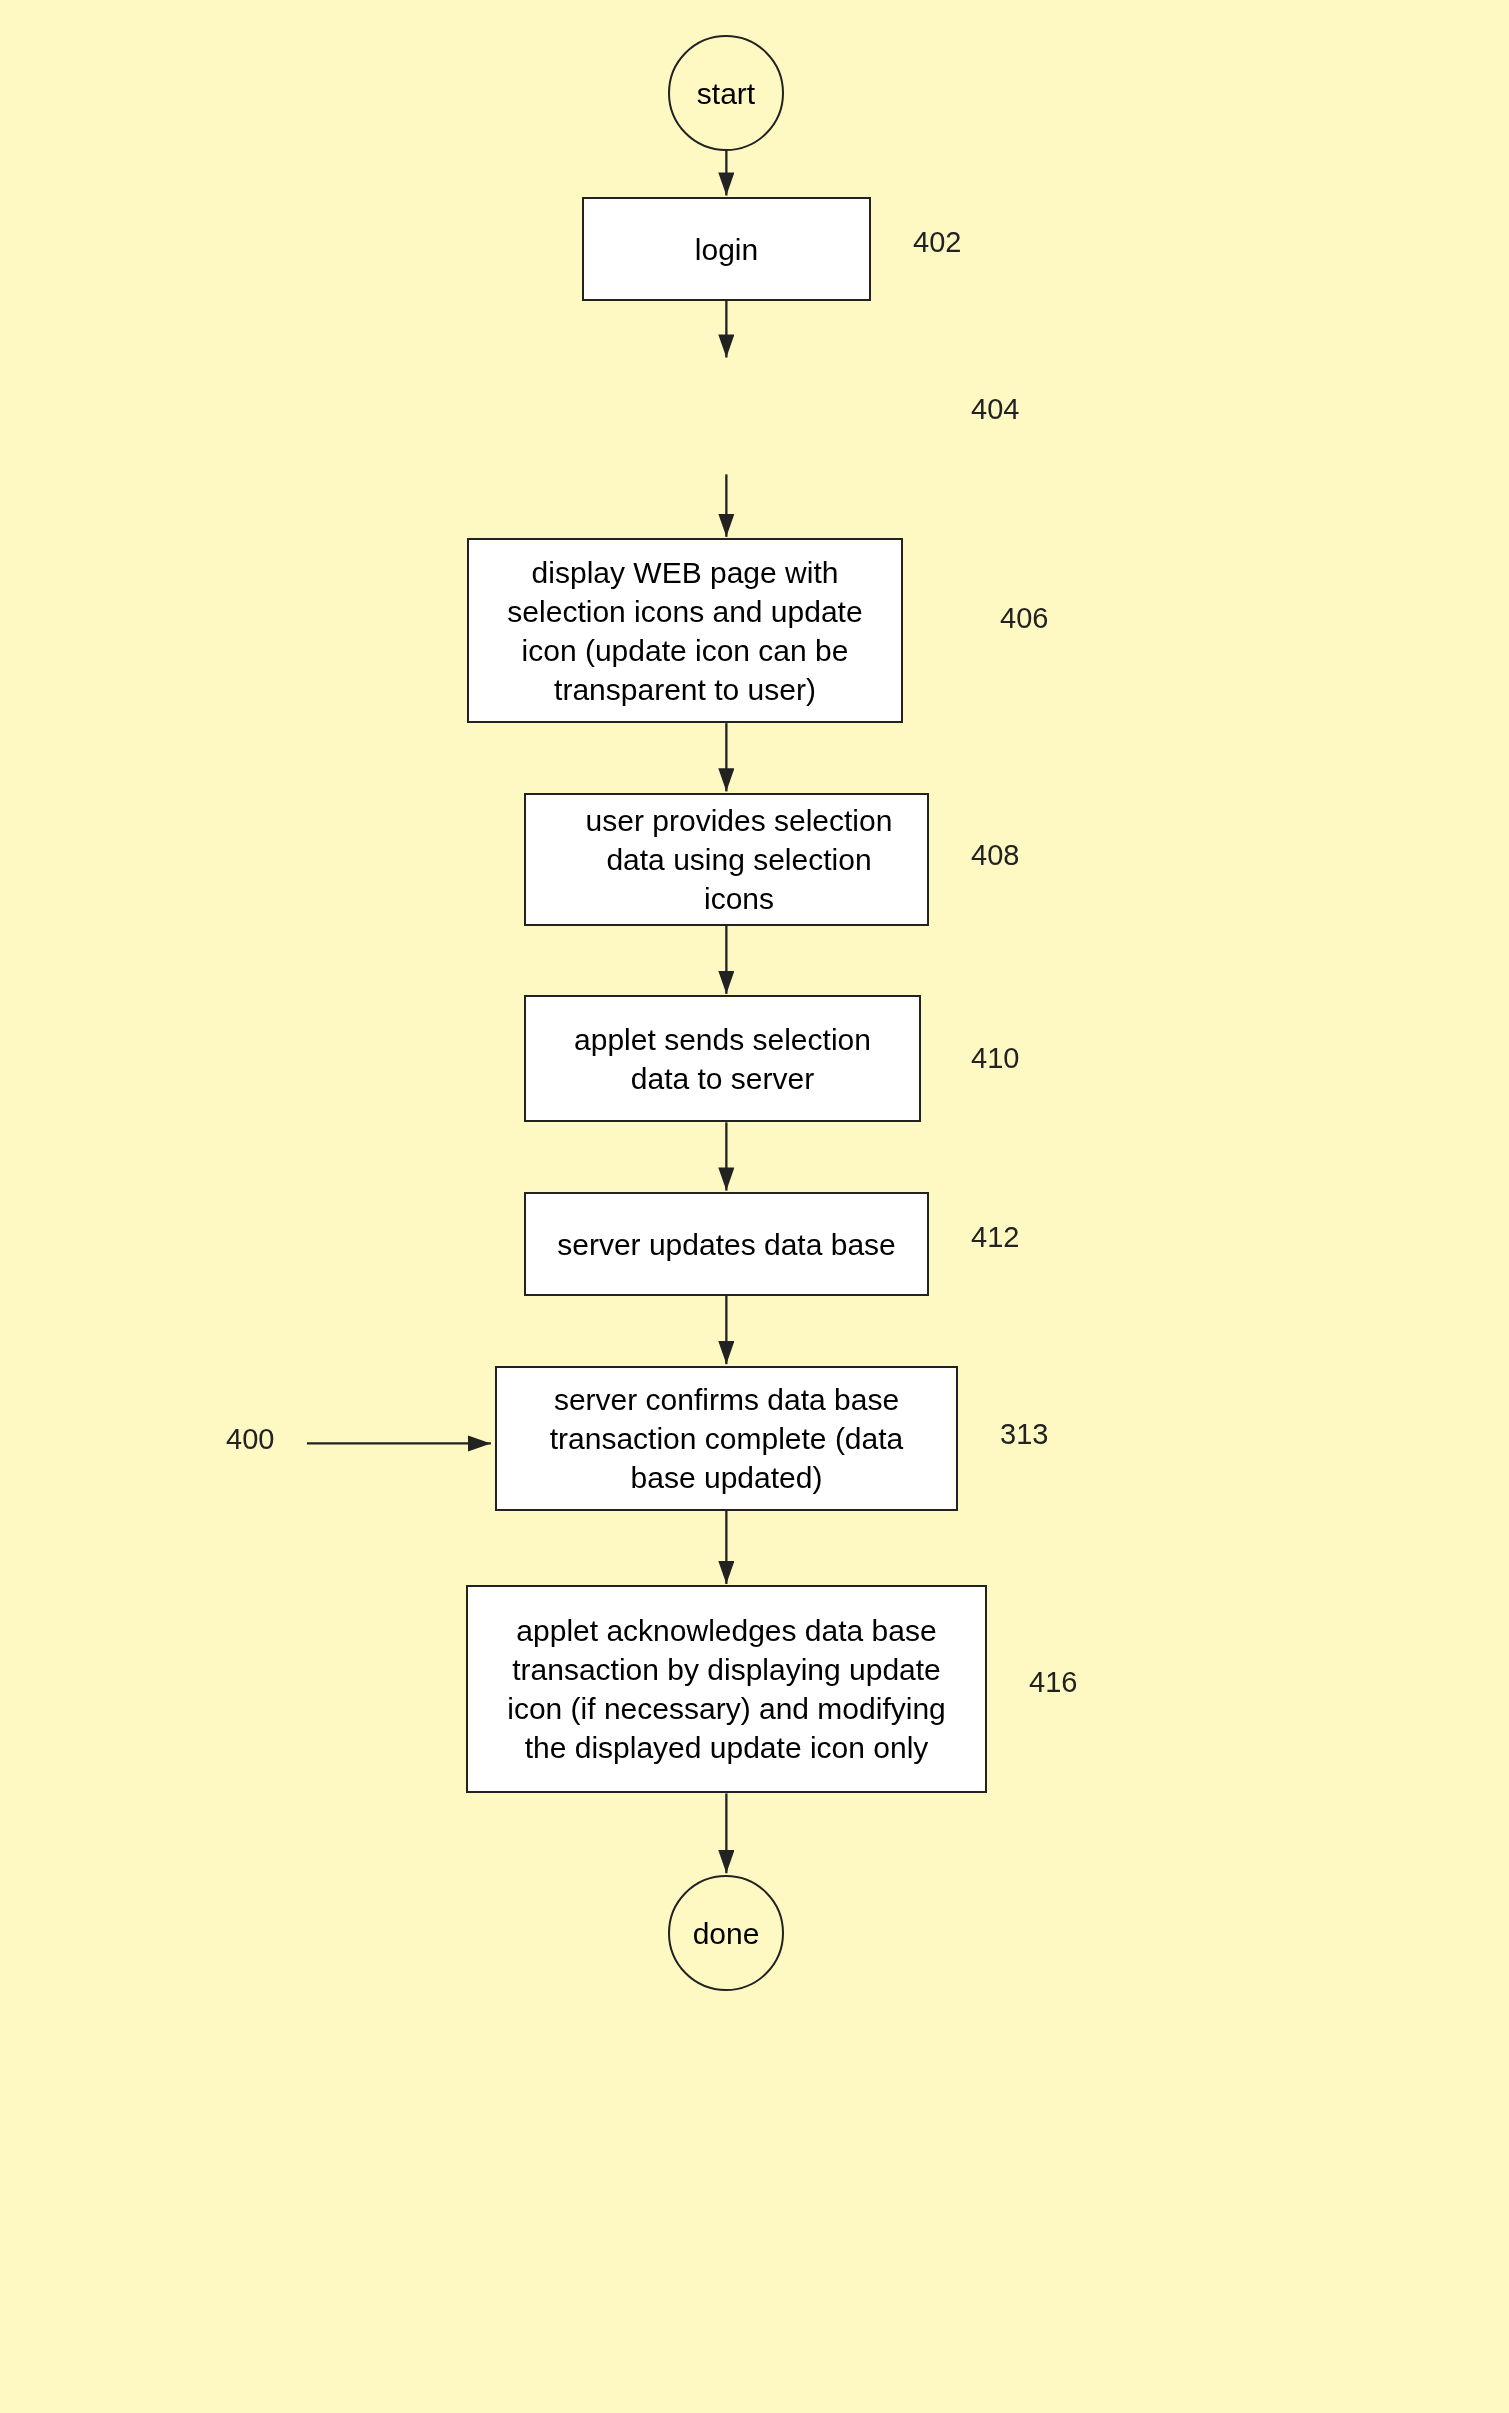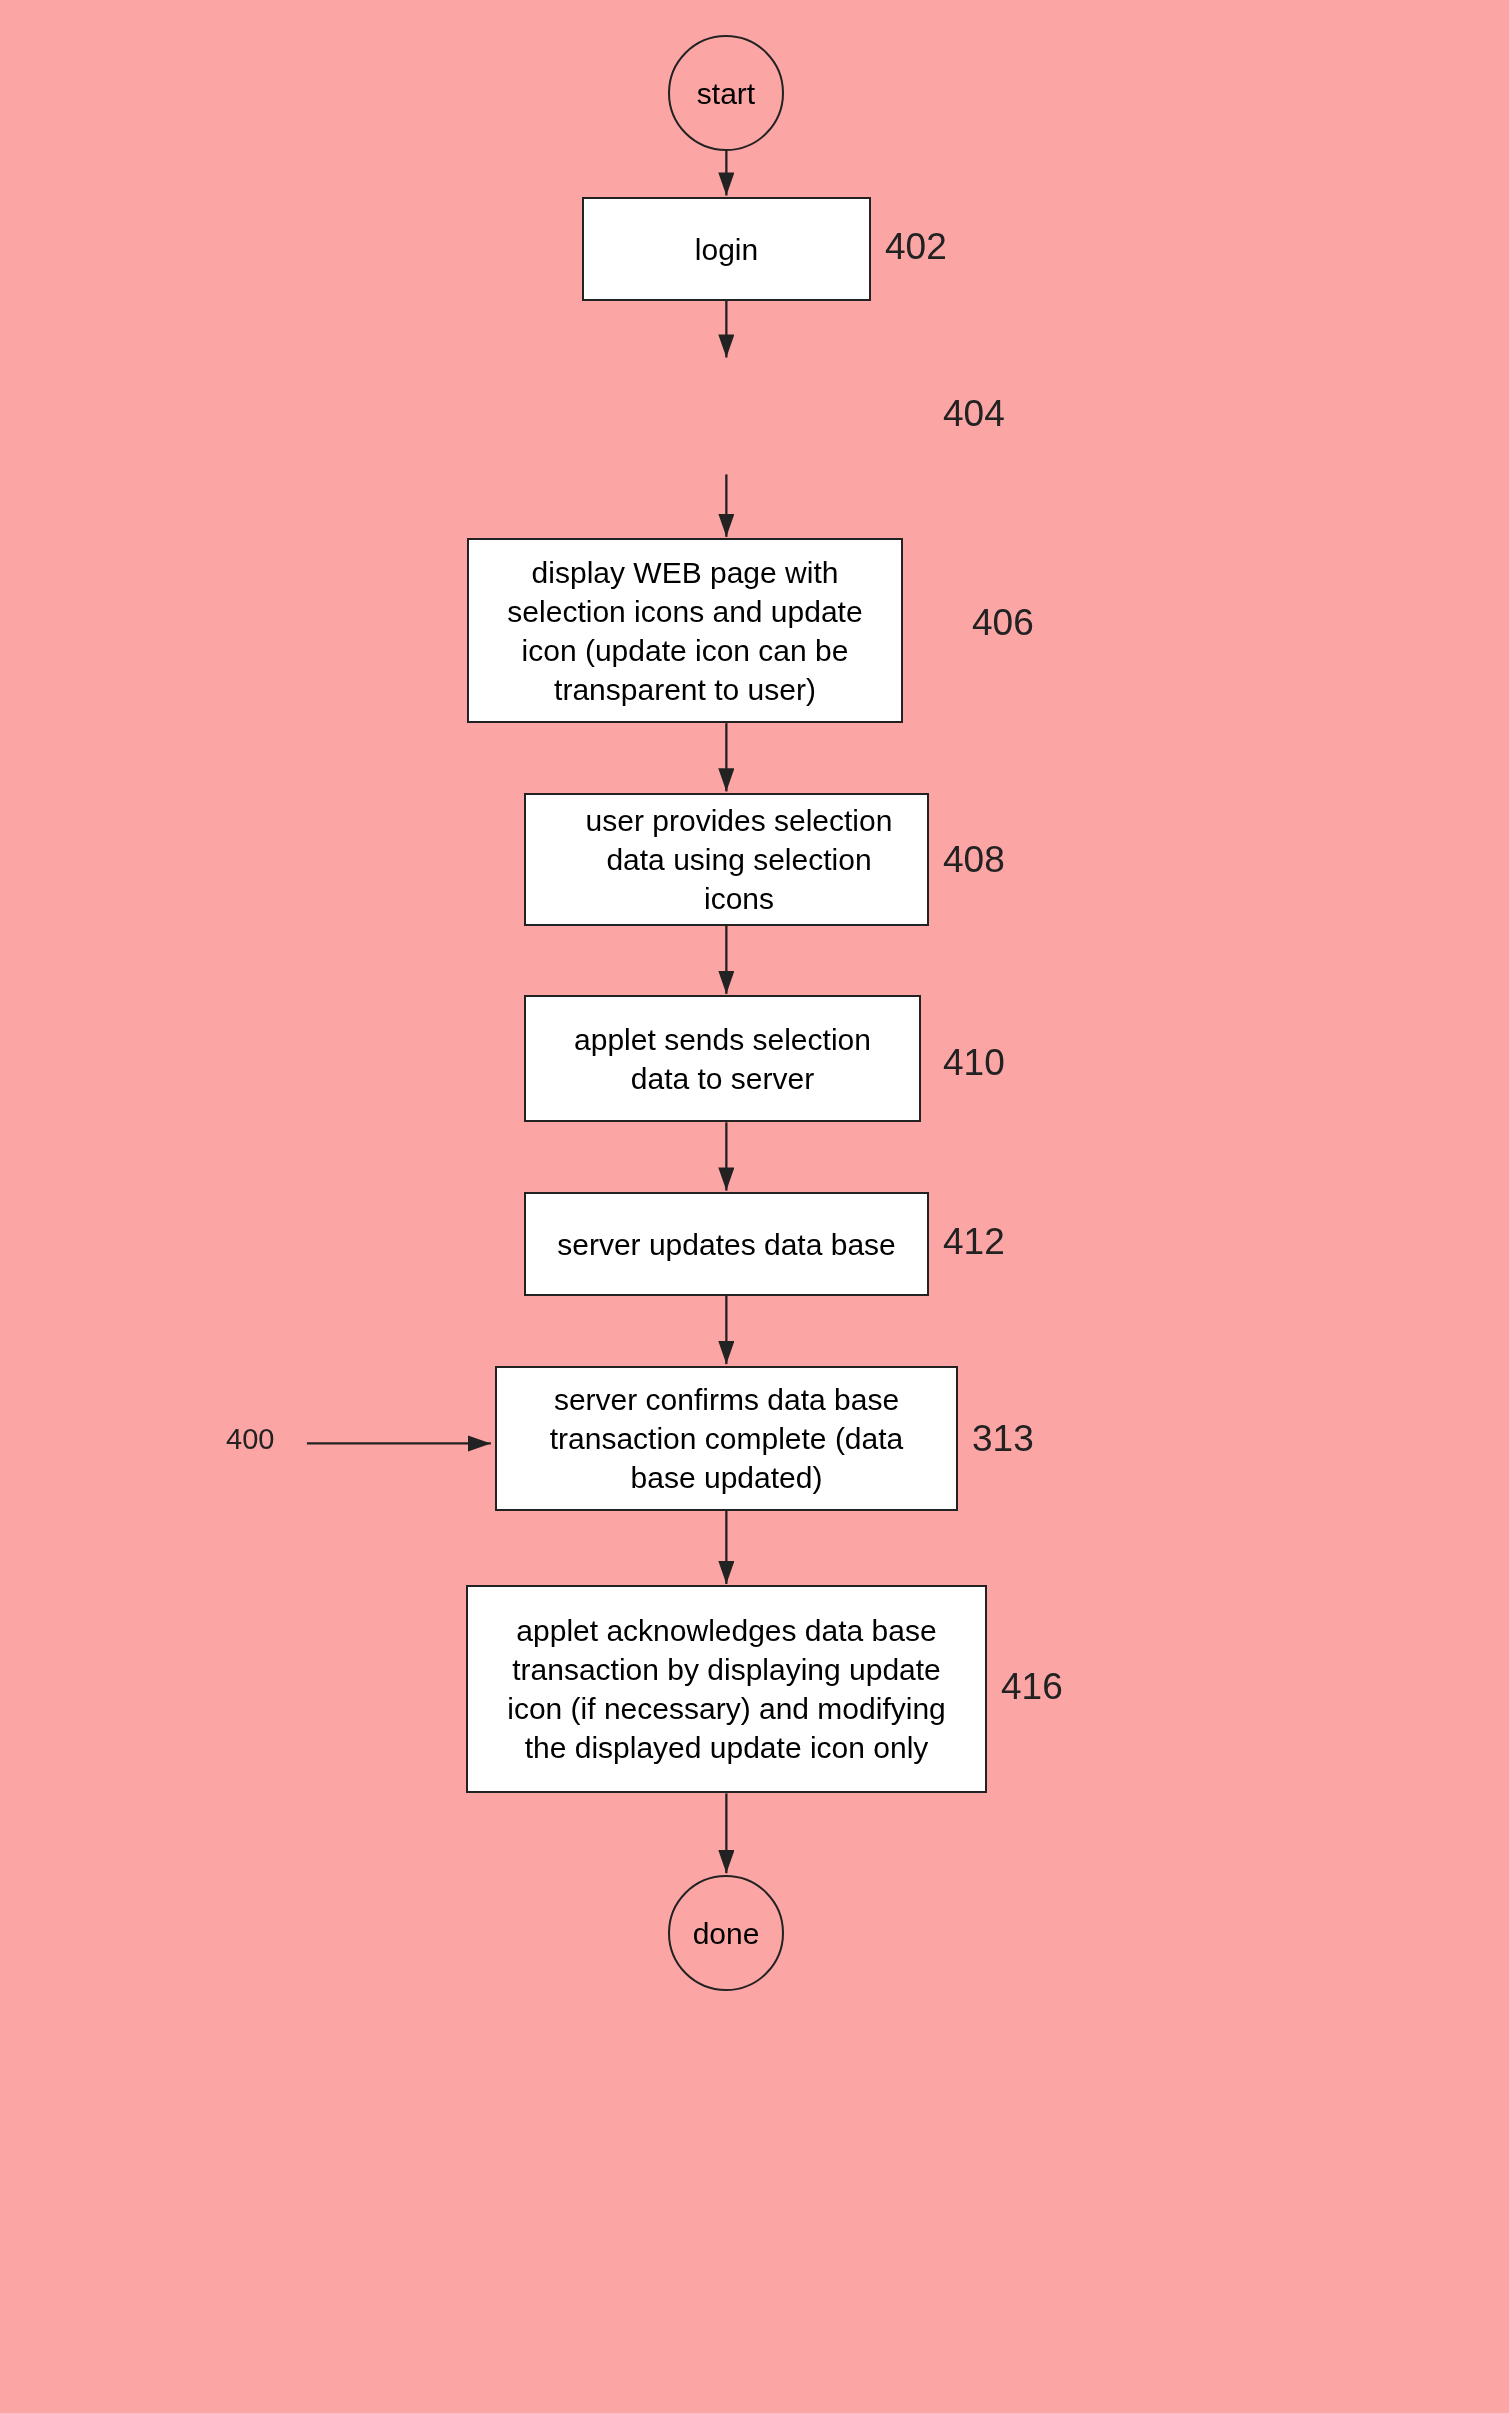--- a/index.html
+++ b/index.html
@@ -7,21 +7,21 @@
       background: #fff;
       font-family: Arial, sans-serif;
       width: 1510px;
       min-height: 2413px;
       position: relative;
     }
     .diagram-container {
       position: relative;
       width: 1510px;
       height: 2413px;
-      background: #fca5a5;
+      background: #fef9c3;
     }
     .node {
       position: absolute;
       display: flex;
       align-items: center;
       justify-content: center;
       text-align: center;
       font-size: 30px;
       line-height: 1.3;
     }
@@ -31,22 +31,23 @@
       width: 116px;
       height: 116px;
     }
     .node-rect {
       border: 2.3px solid #222;
       background: #fff;
       padding: 17.4px 23px;
     }
     .label-ref {
       position: absolute;
-      font-size: 37px;
+      font-size: 29px;
       color: #222;
+      margin-left: 28px;
     }
     
     .svg-overlay {
       position: absolute;
       top: 0; left: 0;
       width: 1510px;
       height: 2413px;
       pointer-events: none;
     }
     .fig-label {

